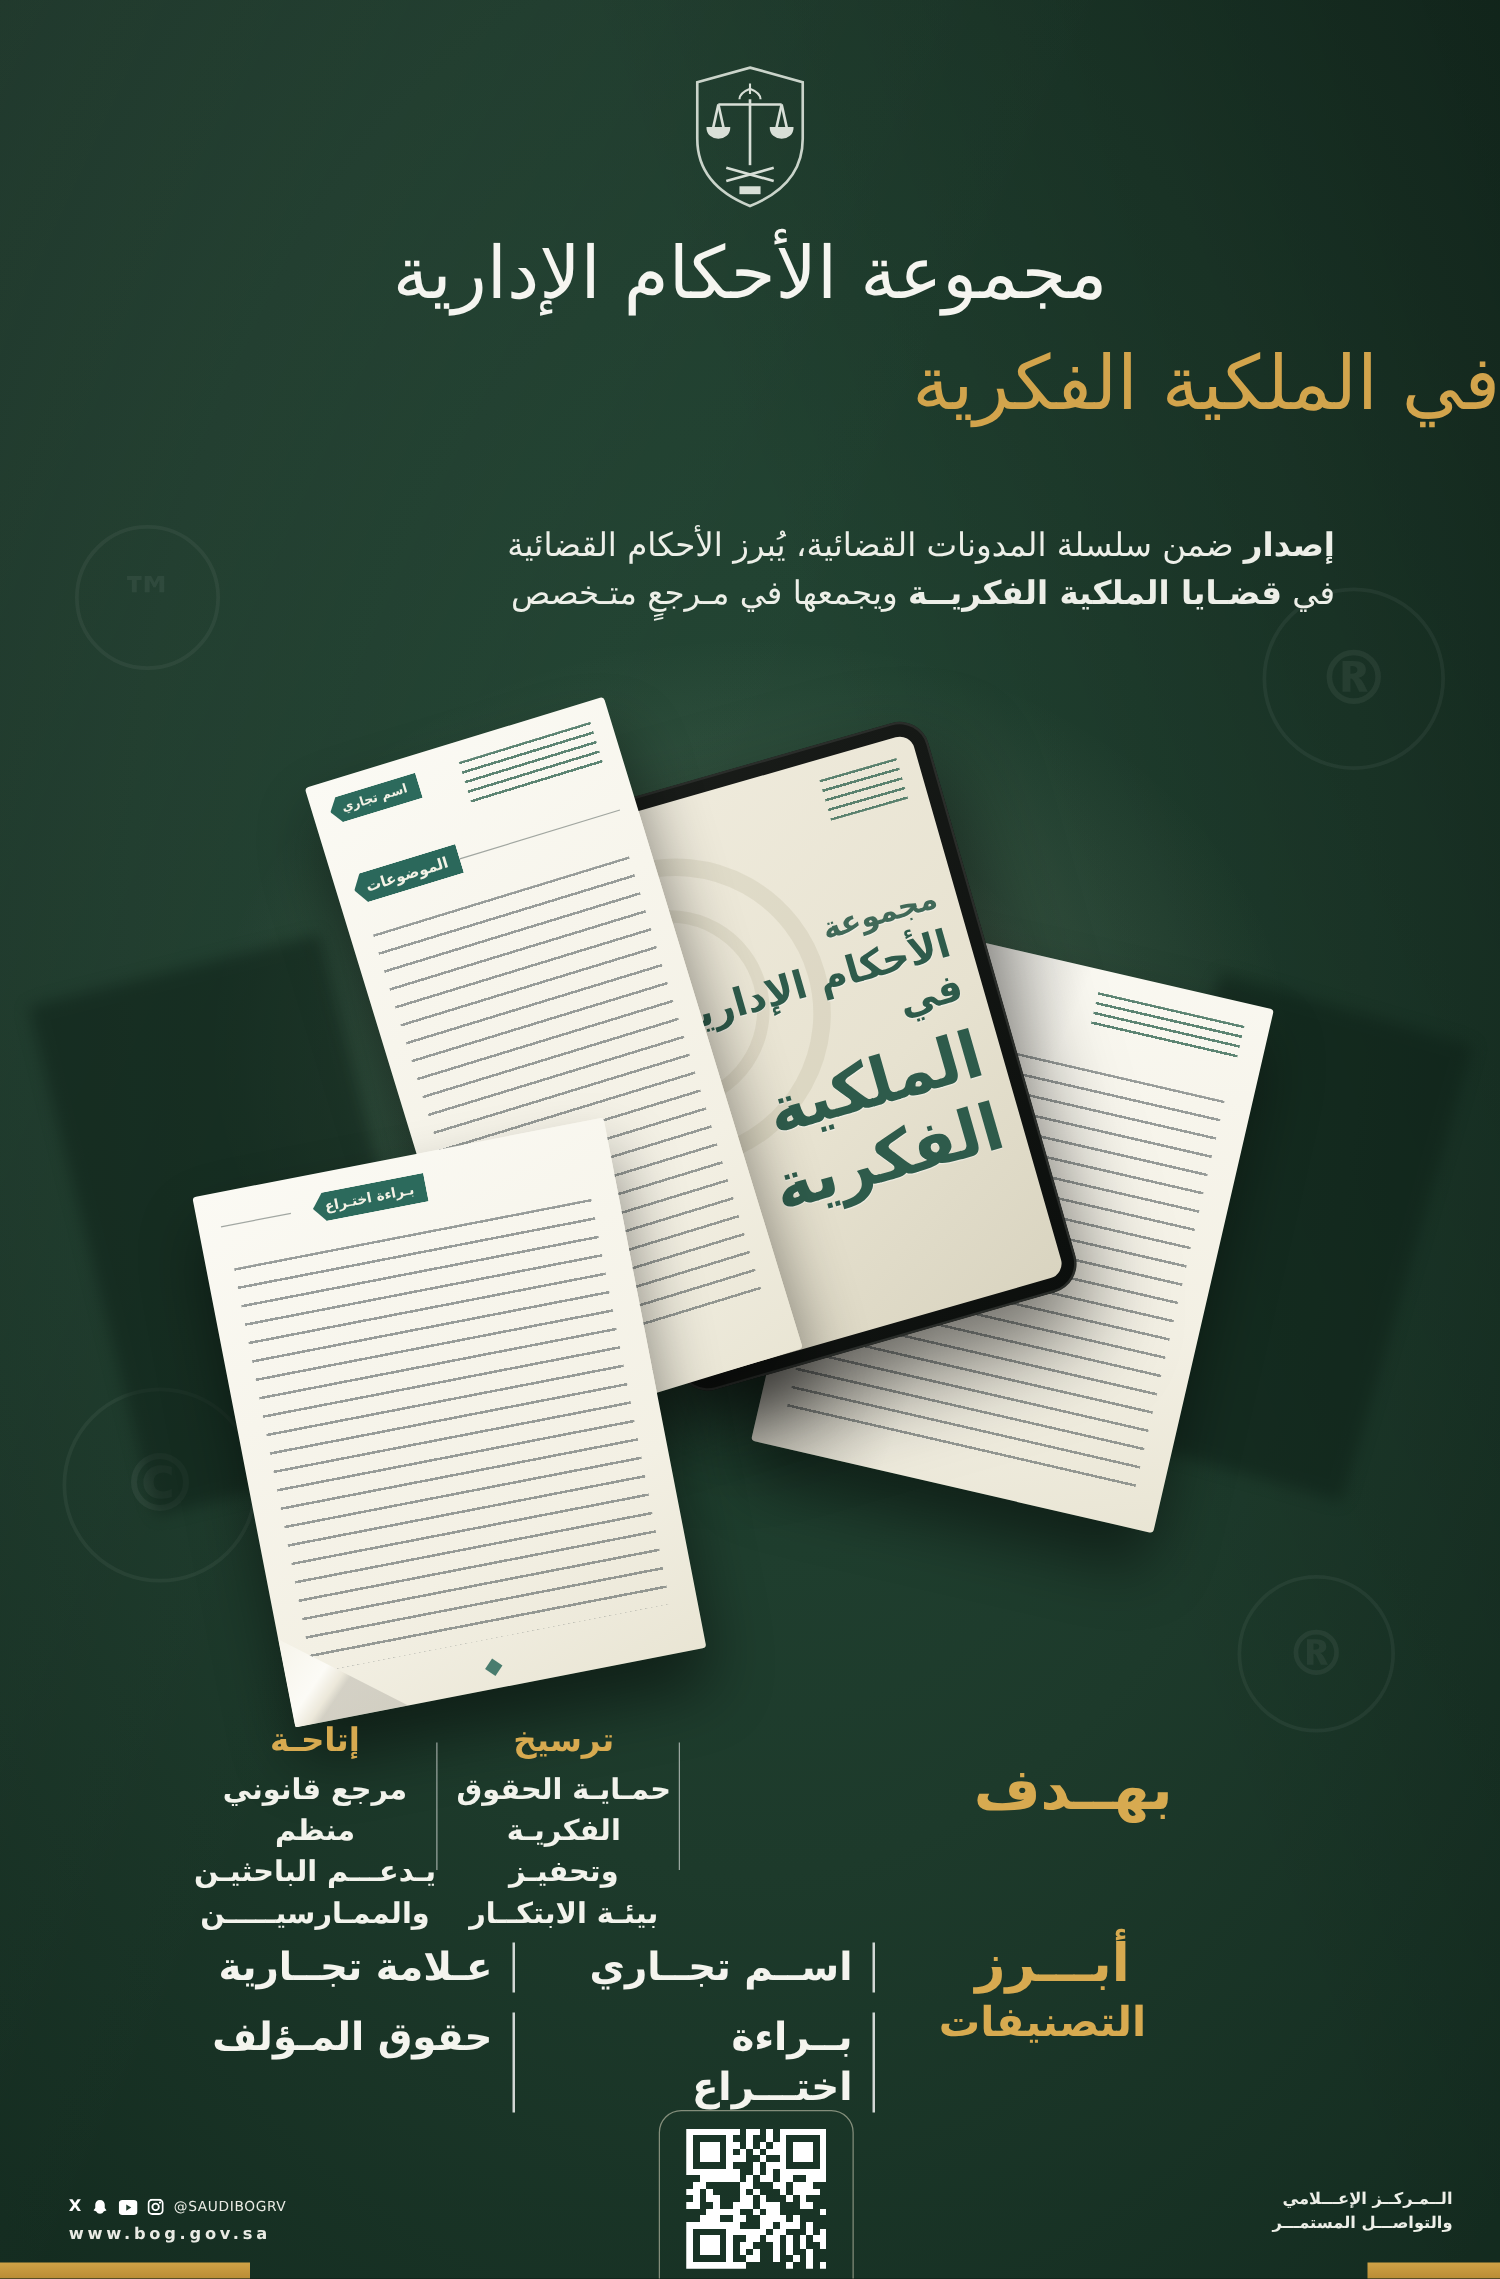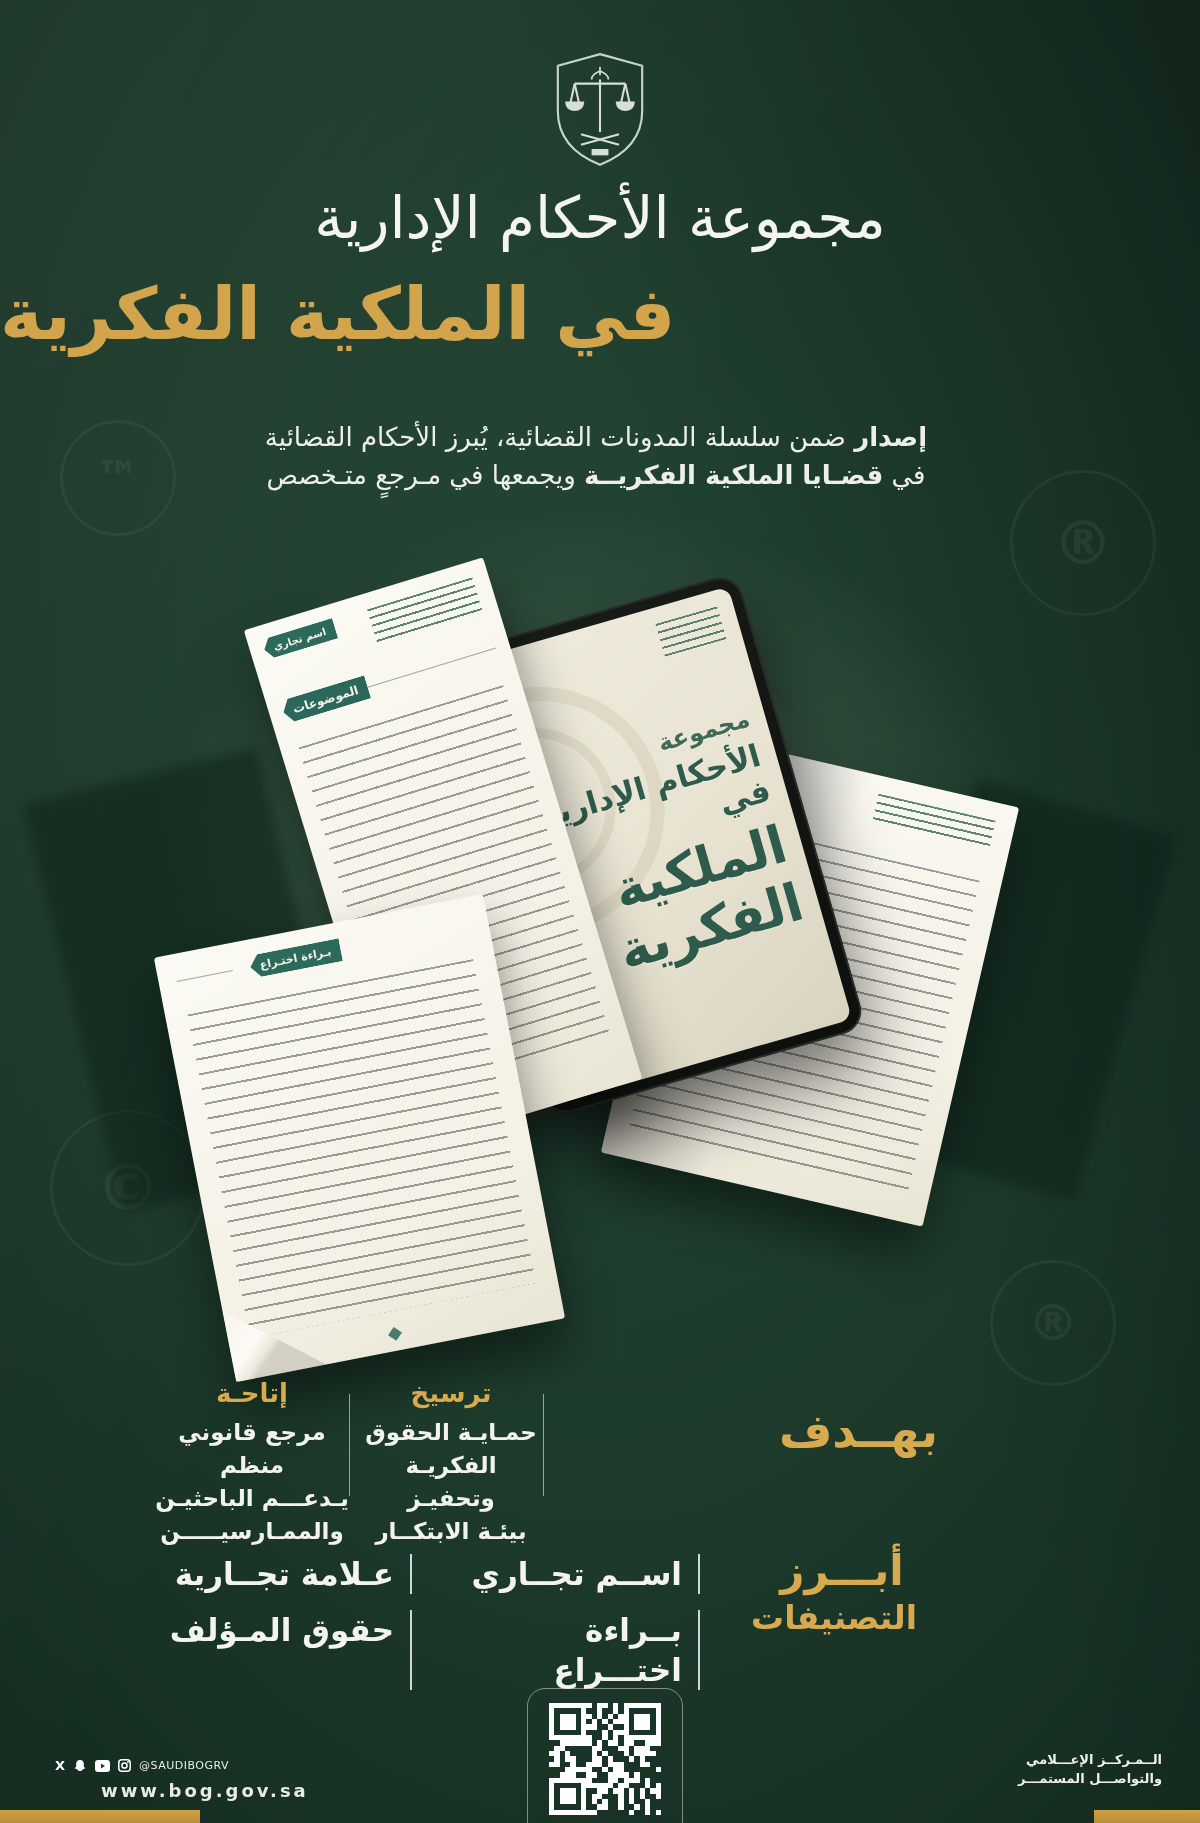--- a/index.html
+++ b/index.html
@@ -10,23 +10,23 @@
       linear-gradient(115deg, rgba(255,255,255,.045) 0%, rgba(255,255,255,0) 45%),
       linear-gradient(250deg, rgba(0,0,0,.25) 0%, rgba(0,0,0,0) 40%),
       radial-gradient(ellipse 900px 1400px at 50% 40%, #234634 0%, #1d3a2b 55%, #142c20 100%);
     color:#F2F2EC;}
   .wm{position:absolute;border-radius:50%;display:flex;align-items:center;justify-content:center;
     border:3px solid rgba(255,255,255,.05);color:rgba(255,255,255,.06);font-weight:700;}
   
   .logo{position:absolute;left:552px;top:52px;width:96px;height:116px;}
   .title-white{position:absolute;left:0;top:184px;width:100%;text-align:center;
     font-size:58px;font-weight:500;color:#F5F5F0;letter-spacing:0;}
-  .title-gold{position:absolute;left:0;top:272px;width:100%;text-align:left;
-    font-size:72px;font-weight:700;color:#D2A44C;}
-  .intro{position:absolute;left:146px;top:418px;width:900px;text-align:center;
+  .title-gold{position:absolute;left:0;top:272px;width:100%;text-align:right;
+    font-size:60px;font-weight:400;color:#D2A44C;}
+  .intro{position:absolute;left:168px;top:418px;width:900px;
     font-size:26px;line-height:38px;color:#EDEFE8;font-weight:400;}
   .intro .b{font-weight:800;}
   
   .art{position:absolute;left:0;top:520px;width:1200px;height:845px;}
   .glow{position:absolute;left:230px;top:30px;width:740px;height:600px;
     background:radial-gradient(ellipse 50% 50% at 50% 50%, rgba(233,232,205,.30), rgba(233,232,205,0) 70%);}
   .sil{position:absolute;background:#0d1f16;opacity:.5;border-radius:4px;filter:blur(6px);}
   .paper{position:absolute;background:linear-gradient(160deg,#FBFAF4 0%,#F3F0E4 70%,#E9E5D4 100%);
     border-radius:3px;box-shadow:0 30px 50px rgba(0,0,0,.45);}
   .hlines{position:absolute;background-image:repeating-linear-gradient(to bottom,
@@ -70,22 +70,22 @@
   .cls-grid{position:absolute;right:500px;top:8px;width:540px;}
   .cls-row{display:flex;direction:rtl;gap:38px;margin-bottom:16px;}
   .cls-item{border-right:2px solid rgba(255,255,255,.8);padding-right:16px;
     font-size:31px;font-weight:800;color:#F4F4EE;width:232px;line-height:40px;}
   
   .qrbox{position:absolute;left:527px;top:1688px;width:154px;height:150px;border-radius:18px;
     border:1px solid rgba(235,230,205,.5);}
   .qrbox svg{position:absolute;left:21px;top:14px;}
   .social{position:absolute;left:55px;top:1758px;display:flex;direction:ltr;align-items:center;gap:8px;}
   .handle{font-size:11px;font-weight:400;color:#E9EBE4;letter-spacing:.5px;}
-  .website{position:absolute;left:55px;top:1780px;direction:ltr;font-size:18px;font-weight:700;
-    letter-spacing:3px;color:#E9EBE4;margin-left:46px;}
+  .website{position:absolute;left:55px;top:1780px;direction:ltr;font-size:13px;font-weight:700;
+    letter-spacing:3px;color:#E9EBE4;}
   .media{position:absolute;right:38px;top:1750px;text-align:right;font-size:13px;line-height:19px;
     font-weight:700;color:#EDEFE8;}
   .goldbar{position:absolute;bottom:0;height:13px;background:linear-gradient(180deg,#D0A246,#B98C35);}
   .x-ic{color:#fff;font-weight:900;font-size:13px;font-family:"DejaVu Sans",sans-serif;direction:ltr;}
 </style>
 </head>
 <body>
 
 <div class="poster">
 

